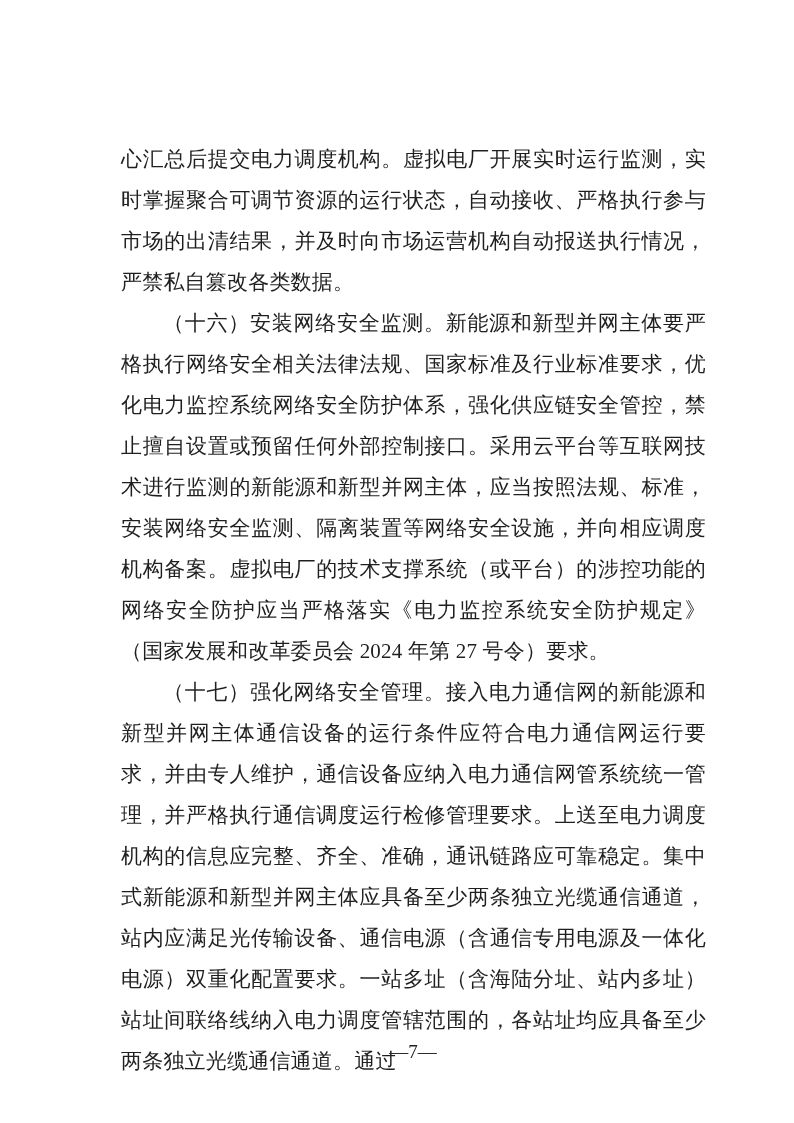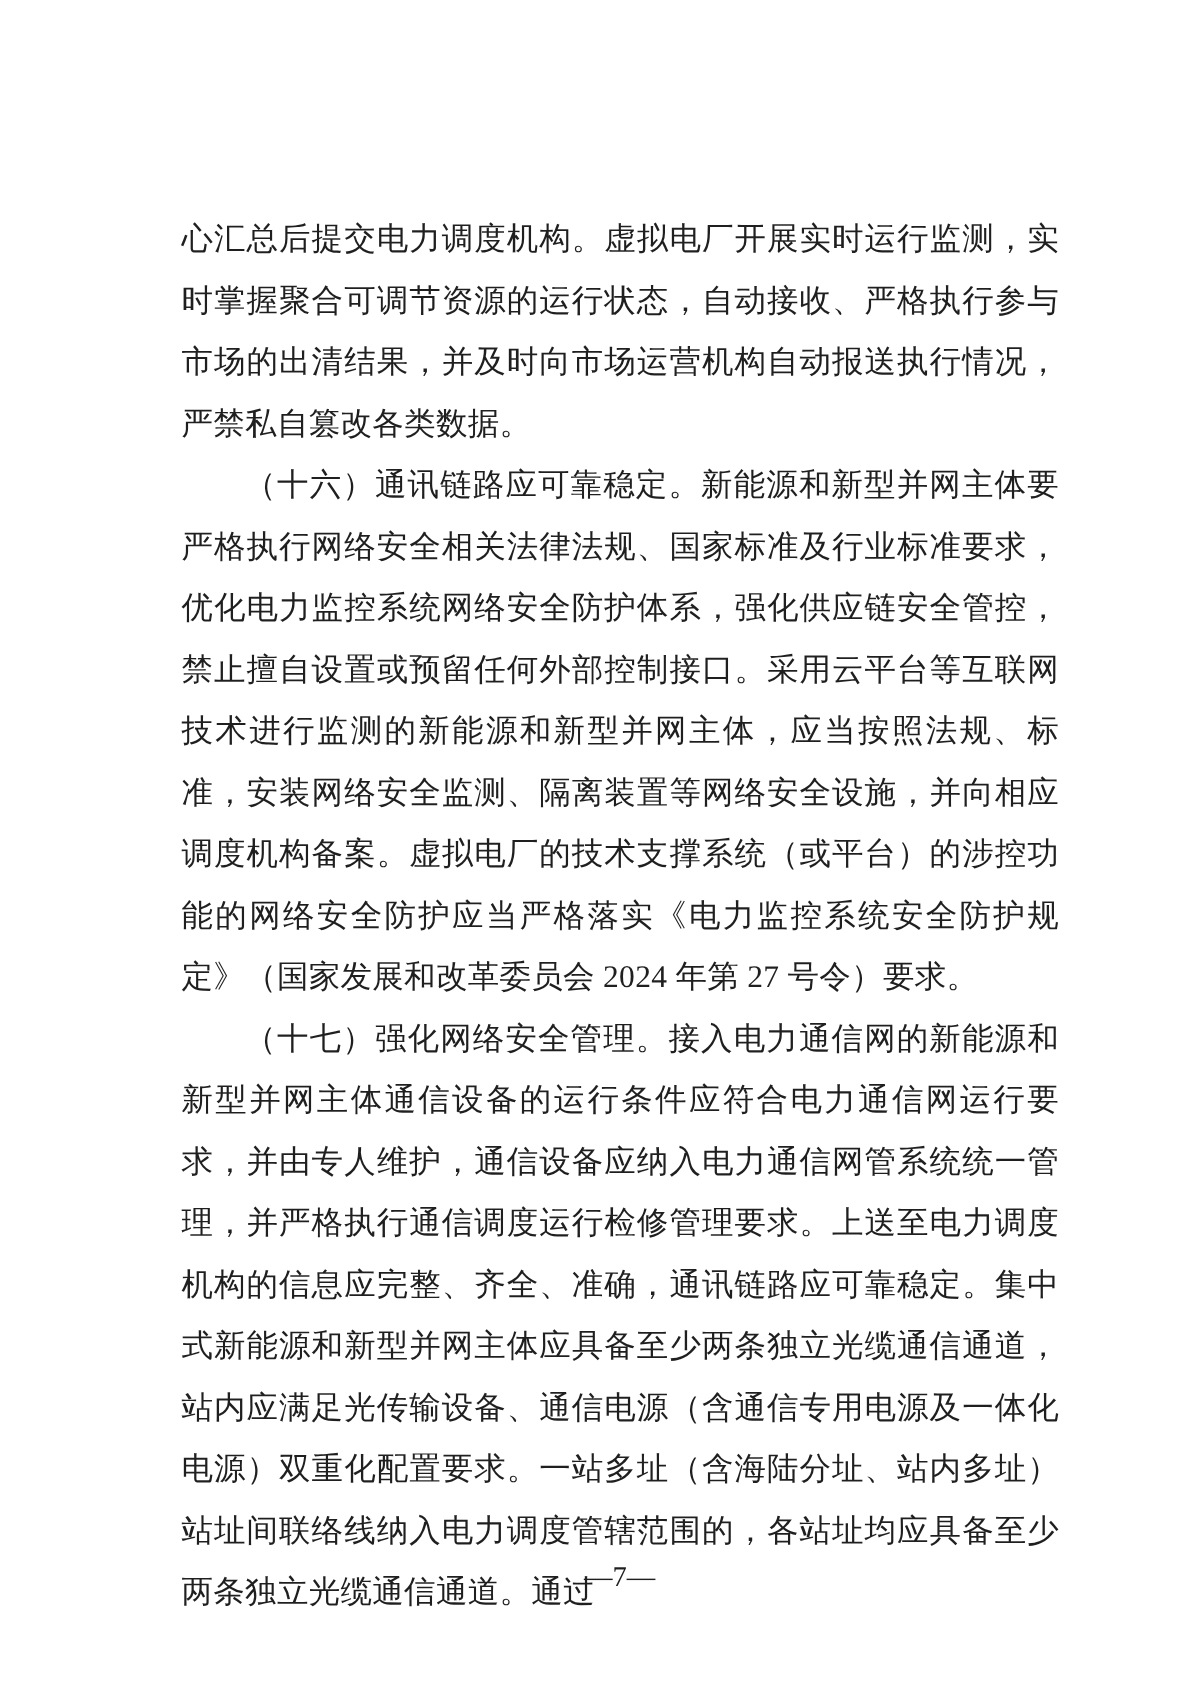--- a/index.html
+++ b/index.html
@@ -59,21 +59,21 @@
 </style>
 </head>
 <body>
 
 <div class="page">
 
   <div class="doc-body">
 
     <p class="para"><span>心汇总后提交电力调度机构。虚拟电厂开展实时运行监测，实时掌握聚合可调节资源的运行状态，自动接收、严格执行参与市场的出清结果，并及时向市场运营机构自动报送执行情况，严禁私自篡改各类数据。</span></p>
 
-    <p class="para indent"><span class="section-heading">（十六）通讯链路应可靠稳定。</span><span>新能源和新型并网主体要严格执行网络安全相关法律法规、国家标准及行业标准要求，优化电力监控系统网络安全防护体系，强化供应链安全管控，禁止擅自设置或预留任何外部控制接口。采用云平台等互联网技术进行监测的新能源和新型并网主体，应当按照法规、标准，安装网络安全监测、隔离装置等网络安全设施，并向相应调度机构备案。虚拟电厂的技术支撑系统（或平台）的涉控功能的网络安全防护应当严格落实《电力监控系统安全防护规定》（国家发展和改革委员会 2024 年第 27 号令）要求。</span></p>
+    <p class="para indent"><span class="section-heading">（十六）安装网络安全监测。</span><span>新能源和新型并网主体要严格执行网络安全相关法律法规、国家标准及行业标准要求，优化电力监控系统网络安全防护体系，强化供应链安全管控，禁止擅自设置或预留任何外部控制接口。采用云平台等互联网技术进行监测的新能源和新型并网主体，应当按照法规、标准，安装网络安全监测、隔离装置等网络安全设施，并向相应调度机构备案。虚拟电厂的技术支撑系统（或平台）的涉控功能的网络安全防护应当严格落实《电力监控系统安全防护规定》（国家发展和改革委员会 2024 年第 27 号令）要求。</span></p>
 
     <p class="para indent"><span class="section-heading">（十七）强化网络安全管理。</span><span>接入电力通信网的新能源和新型并网主体通信设备的运行条件应符合电力通信网运行要求，并由专人维护，通信设备应纳入电力通信网管系统统一管理，并严格执行通信调度运行检修管理要求。上送至电力调度机构的信息应完整、齐全、准确，通讯链路应可靠稳定。集中式新能源和新型并网主体应具备至少两条独立光缆通信通道，站内应满足光传输设备、通信电源（含通信专用电源及一体化电源）双重化配置要求。一站多址（含海陆分址、站内多址）站址间联络线纳入电力调度管辖范围的，各站址均应具备至少两条独立光缆通信通道。通过</span></p>
 
   </div>
 
   <div class="footer">
     <span class="page-number">—7—</span>
   </div>
 
 </div>

